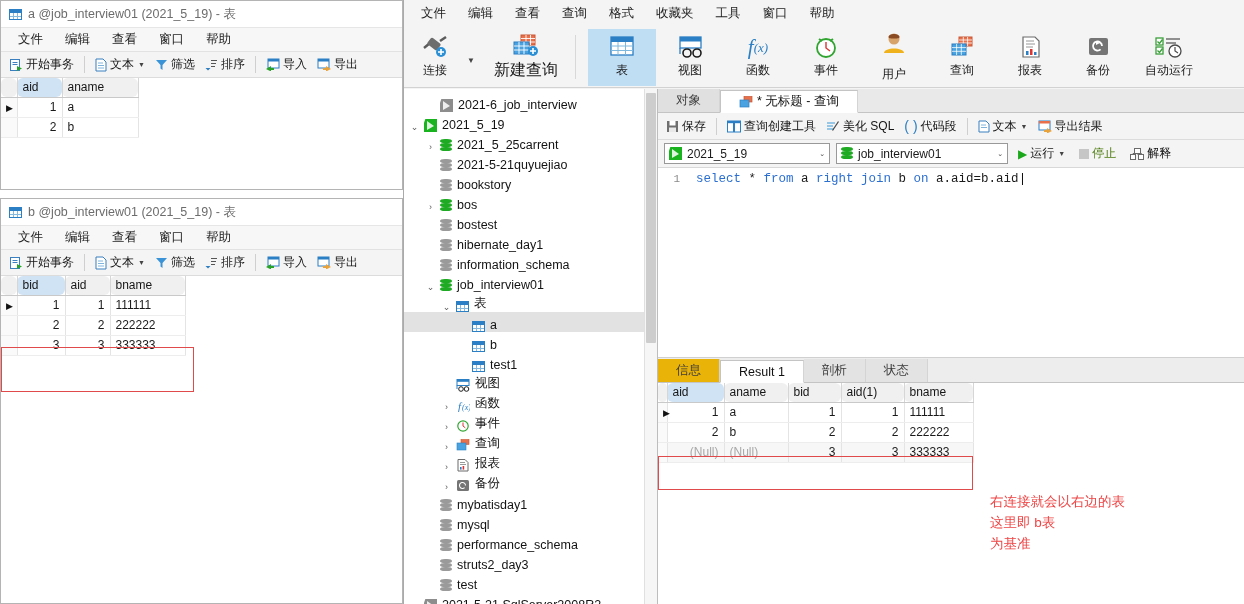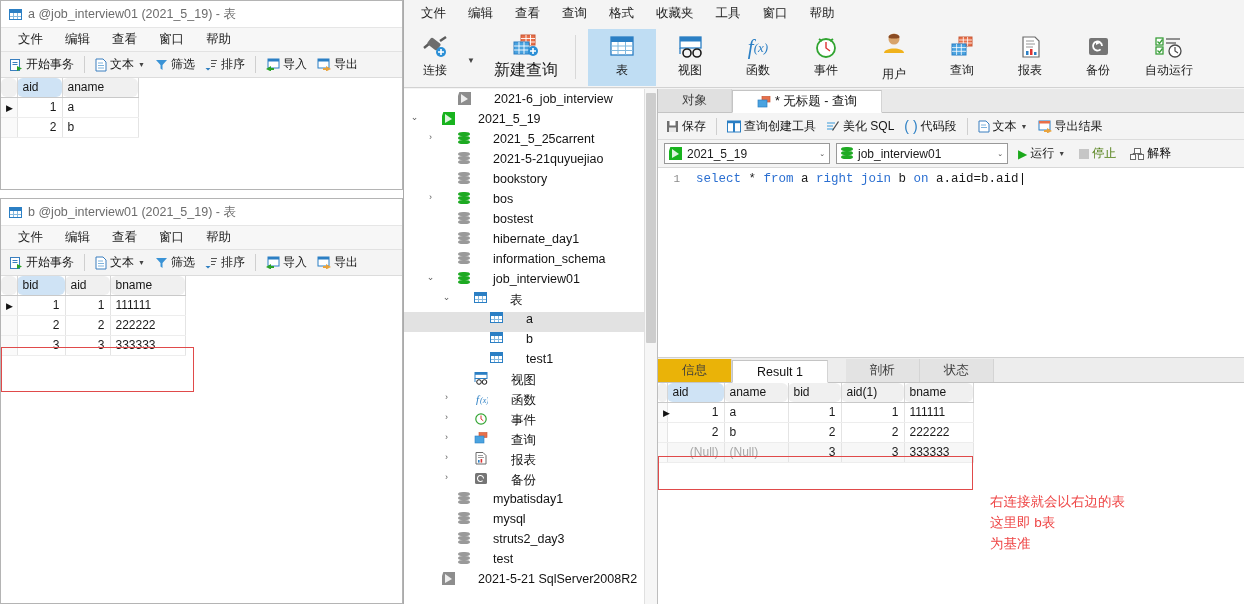--- a/index.html
+++ b/index.html
@@ -116,31 +116,31 @@
   }
   .conn-ico:after {
     content:""; position:absolute; left:3px; top:2px; width:7px; height:9px;
     background: #ffffff; clip-path: polygon(0 0,100% 55%,0 100%);
     opacity:.85;
   }
   .arrow { width: 9px; text-align: center; color: #5a5a5a; font-size: 9px; flex: none; user-select: none; }
 
   
   .tree-row {
-    display: flex; align-items: flex-start; gap: 23px;
+    display: flex; align-items: flex-end; gap: 5px;
     height: 20px; padding-right: 4px; font-size: 12.5px; color: #131313;
     white-space: nowrap;
   }
   .tree-row.sel { background: #e2e2e2; }
 
   
   .tabstrip { display: flex; align-items: flex-end; height: 24px; background: #f2f2f2; border-bottom: 1px solid #c4c4c4; }
   .tab {
     height: 23px; display: flex; align-items: center; gap: 4px;
-    padding: 0 24px; font-size: 12.5px; color: #3c3c3c;
+    padding: 0 18px; font-size: 12.5px; color: #3c3c3c;
     border-right: 1px solid #d4d4d4;
   }
   .tab.active { background: #ffffff; color: #111; border-top: 1px solid #c4c4c4; border-left: 1px solid #c4c4c4; border-bottom: 1px solid #ffffff; margin-bottom: -1px; }
 
   .sql-line { font-family: "Liberation Mono", "DejaVu Sans Mono", monospace; font-size: 12.5px; }
   .kw { color: #2b6fd1; }
   .gutter { color: #8a8a8a; font-family: "Liberation Mono", monospace; font-size: 11px; }
 
   .redbox { position: absolute; border: 1.4px solid #e04a4a; pointer-events: none; }
   .note { position: absolute; color: #ee4444; font-size: 13.5px; line-height: 21px; white-space: pre-line; }
@@ -697,20 +697,29 @@
               </span>
               <span>mysql</span>
             </div>
             <div class="tree-row" style="padding-left: 22px;">
               <span class="arrow"></span>
               <span class="ico db-ico">
                 <i></i>
                 <i></i>
                 <i></i>
               </span>
+              <span>performance_schema</span>
+            </div>
+            <div class="tree-row" style="padding-left: 22px;">
+              <span class="arrow"></span>
+              <span class="ico db-ico">
+                <i></i>
+                <i></i>
+                <i></i>
+              </span>
               <span>struts2_day3</span>
             </div>
             <div class="tree-row" style="padding-left: 22px;">
               <span class="arrow"></span>
               <span class="ico db-ico">
                 <i></i>
                 <i></i>
                 <i></i>
               </span>
               <span>test</span>
@@ -840,21 +849,21 @@
           </div>
         </div>
 
         <div class="tabstrip" style="background:#ededed; height:25px;">
           <div class="tab" style="background:#eab308;text-align:right;">
             <span>信息</span>
           </div>
           <div class="tab active">
             <span>Result 1</span>
           </div>
-          <div class="tab" style="background:#e3e3e3;margin-left:18px;">
+          <div class="tab" style="background:#e3e3e3;">
             <span>剖析</span>
           </div>
           <div class="tab" style="background:#e3e3e3;">
             <span>状态</span>
           </div>
           <div style="flex:1;"></div>
         </div>
 
         <div style="position:relative; background:#fff; flex:1;">
           <table class="grid" style="width:315px;">

